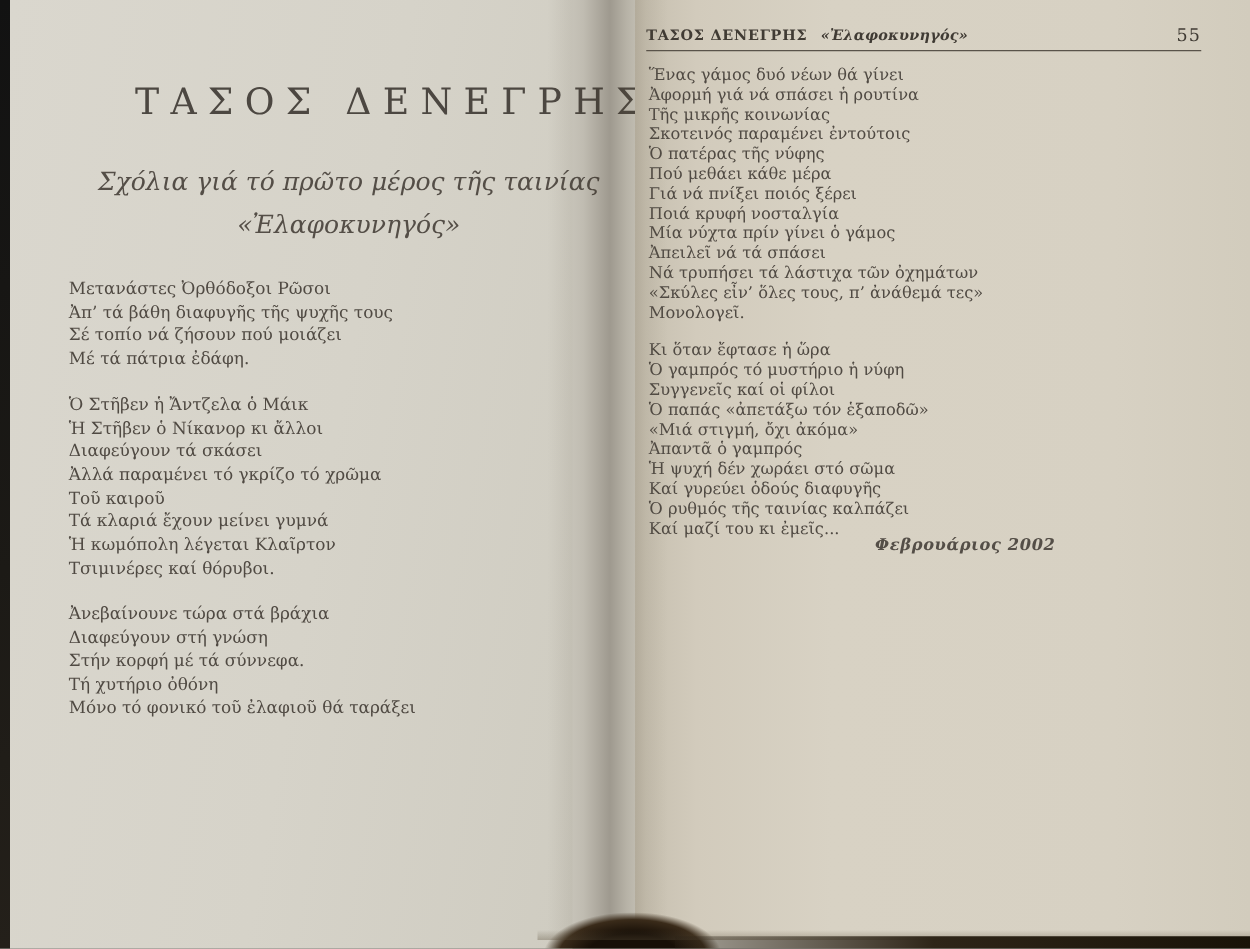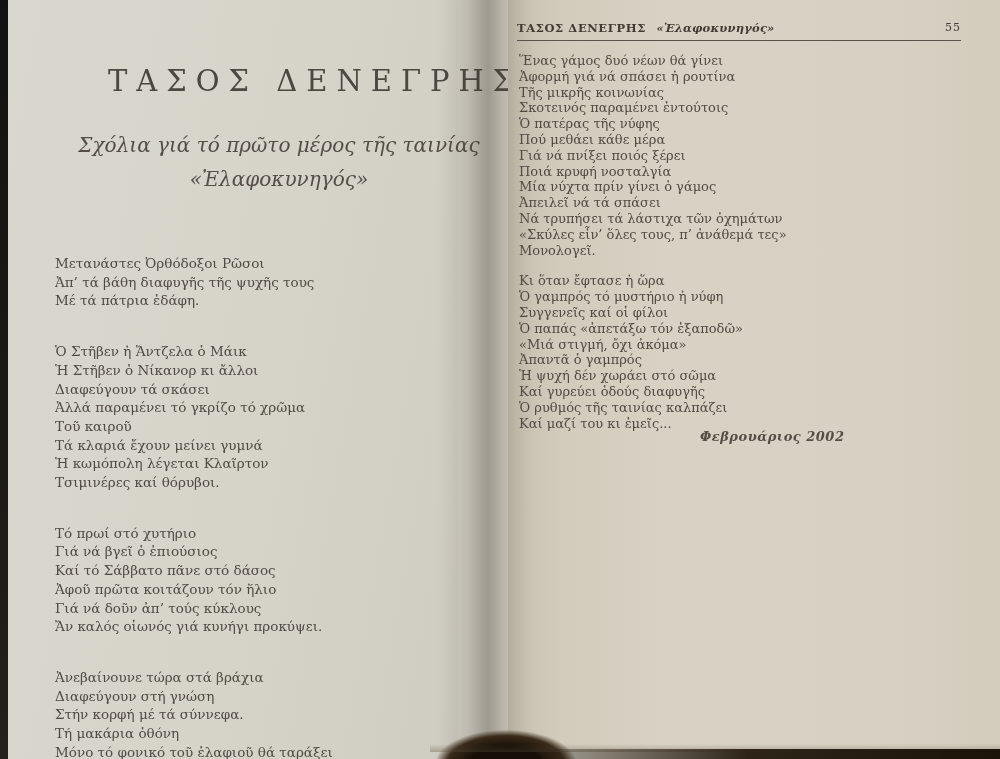--- a/index.html
+++ b/index.html
@@ -29,26 +29,26 @@
   .bottom-soft{position:absolute;left:430px;top:744px;width:570px;height:8px;pointer-events:none;
     background:linear-gradient(180deg,rgba(90,78,58,0),rgba(90,78,58,.35));}
 
   
   .title{position:absolute;left:100px;top:64px;width:380px;text-align:center;
     font-size:29px;letter-spacing:9px;color:#4c4741;white-space:nowrap;}
   .subtitle{position:absolute;left:66px;top:128px;width:410px;text-align:center;
     font-style:italic;font-size:20px;line-height:34px;color:#544e47;}
   .poem{color:#504a43;}
   .poem-left{position:absolute;left:47px;top:222px;font-size:13.5px;line-height:18.7px;width:400px;}
-  .poem-left .stanza{margin-bottom:18px;margin-top:32px;}
+  .poem-left .stanza{margin-bottom:18px;}
   
   .running-head{position:absolute;left:9px;top:21px;width:460px;
     font-size:11.5px;color:#403b34;font-weight:bold;letter-spacing:.6px;white-space:nowrap;}
   .rh-work{font-style:italic;margin-left:6px;letter-spacing:.2px;}
-  .rh-page{position:absolute;right:16px;top:0;font-weight:normal;font-size:11px;letter-spacing:1px;text-align:center;}
+  .rh-page{position:absolute;right:16px;top:0;font-weight:normal;font-size:14px;letter-spacing:1px;text-align:center;}
   .rule{position:absolute;left:9px;top:40px;width:444px;height:0;border-top:1.2px solid #59534a;}
   .poem-right{position:absolute;left:11px;top:53px;font-size:13px;line-height:15.8px;width:440px;}
   .poem-right .stanza{margin-bottom:15px;}
   .date{position:absolute;left:192px;top:429px;font-style:italic;font-size:13px;color:#544e47;letter-spacing:.5px;font-weight:bold;}
   .pline{white-space:nowrap;}
 </style>
 </head>
 <body>
 
 <div class="scene">
@@ -58,45 +58,38 @@
   <div class="page-left">
     <div class="title">ΤΑΣΟΣ ΔΕΝΕΓΡΗΣ</div>
     <div class="subtitle">
         <div class="pline">Σχόλια γιά τό πρῶτο μέρος τῆς ταινίας</div>
         <div class="pline">«Ἐλαφοκυνηγός»</div>
       </div>
     <div class="poem poem-left">
       <div class="stanza">
           <div class="pline">Μετανάστες Ὀρθόδοξοι Ρῶσοι</div>
           <div class="pline">Ἀπ’ τά βάθη διαφυγῆς τῆς ψυχῆς τους</div>
+          <div class="pline">Σέ τοπίο νά ζήσουν πού μοιάζει</div>
           <div class="pline">Μέ τά πάτρια ἐδάφη.</div>
         </div>
       <div class="stanza">
           <div class="pline">Ὁ Στῆβεν ἡ Ἄντζελα ὁ Μάικ</div>
           <div class="pline">Ἡ Στῆβεν ὁ Νίκανορ κι ἄλλοι</div>
           <div class="pline">Διαφεύγουν τά σκάσει</div>
           <div class="pline">Ἀλλά παραμένει τό γκρίζο τό χρῶμα</div>
           <div class="pline">Τοῦ καιροῦ</div>
           <div class="pline">Τά κλαριά ἔχουν μείνει γυμνά</div>
           <div class="pline">Ἡ κωμόπολη λέγεται Κλαῖρτον</div>
           <div class="pline">Τσιμινέρες καί θόρυβοι.</div>
         </div>
       <div class="stanza">
-          <div class="pline">Τό πρωί στό χυτήριο</div>
-          <div class="pline">Γιά νά βγεῖ ὁ ἐπιούσιος</div>
-          <div class="pline">Καί τό Σάββατο πᾶνε στό δάσος</div>
-          <div class="pline">Ἀφοῦ πρῶτα κοιτάζουν τόν ἥλιο</div>
-          <div class="pline">Γιά νά δοῦν ἀπ’ τούς κύκλους</div>
-          <div class="pline">Ἄν καλός οἰωνός γιά κυνήγι προκύψει.</div>
-        </div>
-      <div class="stanza">
           <div class="pline">Ἀνεβαίνουνε τώρα στά βράχια</div>
           <div class="pline">Διαφεύγουν στή γνώση</div>
           <div class="pline">Στήν κορφή μέ τά σύννεφα.</div>
-          <div class="pline">Τή μακάρια ὀθόνη</div>
+          <div class="pline">Τή χυτήριο ὀθόνη</div>
           <div class="pline">Μόνο τό φονικό τοῦ ἐλαφιοῦ θά ταράξει</div>
         </div>
     </div>
   </div>
 
   <div class="page-right">
     <div class="running-head">
       <span class="rh-author">ΤΑΣΟΣ ΔΕΝΕΓΡΗΣ</span>
       <span class="rh-work">«Ἐλαφοκυνηγός»</span>
       <span class="rh-page">55</span>

